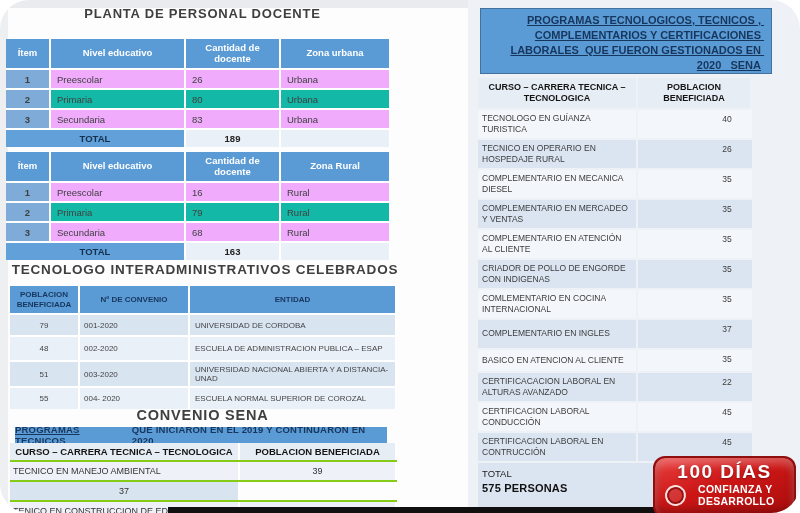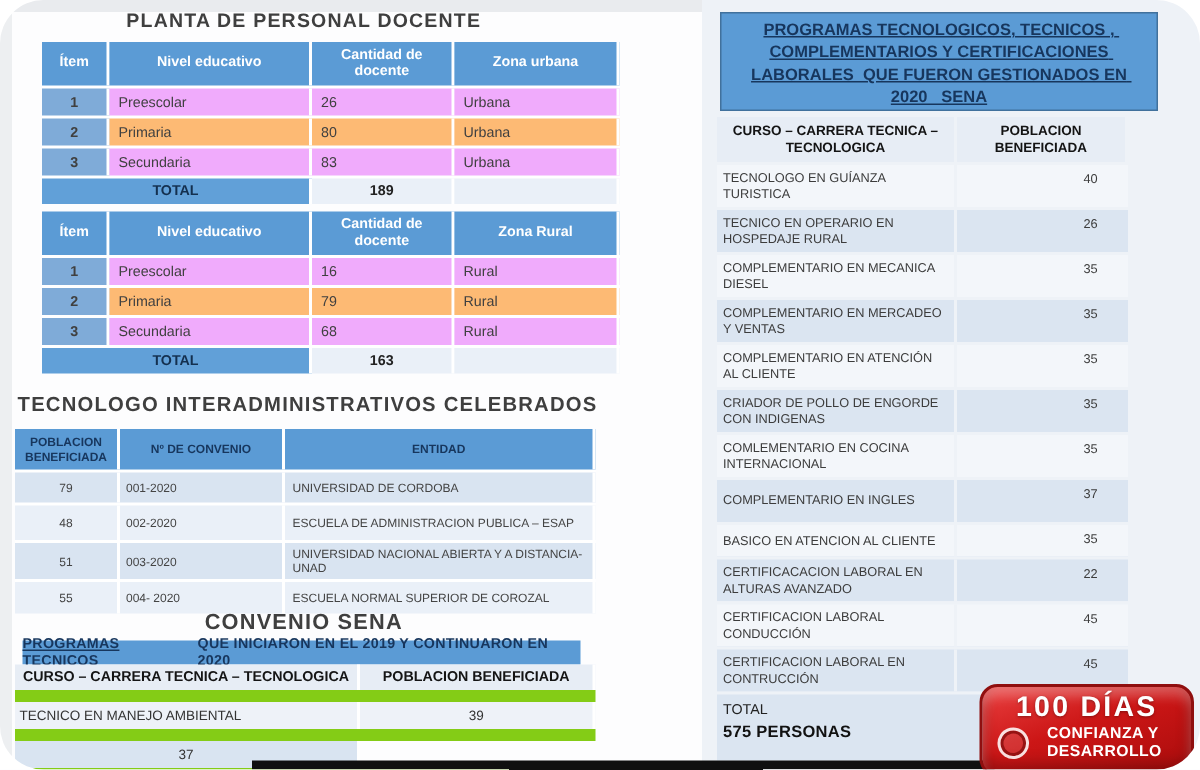--- a/index.html
+++ b/index.html
@@ -10,35 +10,35 @@
   .topstrip { position:absolute; left:0; top:0; width:468px; height:8px; background:#e9ebee; }
   .leftstrip { position:absolute; left:0; top:0; width:8px; height:100%; background:#edeff1; }
   .rightbg { position:absolute; left:468px; top:0; width:332px; height:513px; background:#eef2f7; }
 
   .sec-title { position:absolute; text-align:center; color:#3f3f3f; font-weight:700; letter-spacing:.8px; }
   #title1 { left:10px; top:6px;  width:385px; font-size:13px; }
   #title2 { left:0px;  top:262px; width:410px; font-size:13.5px; }
   #title3 { left:10px; top:407px; width:385px; font-size:14.5px; }
 
   
-  .doc-table { position:absolute; left:28px; width:385px; }
+  .doc-table { position:absolute; left:6px; width:385px;margin-top:11px; }
   #t1 { top:28px; } #t2 { top:141px; }
   .dhead, .drow { display:grid; grid-template-columns:45px 135px 95px 110px; }
   .dhead .hcell {
     background:#5b9bd5; color:#fff; font-weight:700; font-size:9.5px; text-align:center;
     display:flex; align-items:center; justify-content:center; min-height:29px;
     border-right:2px solid #fff; padding:0 2px; box-sizing:border-box; line-height:1.15;
   }
   .drow { height:18px; border-top:2px solid #fff; }
   .drow .cell { display:flex; align-items:center; font-size:9.5px; color:#404040;
     border-right:2px solid #fff; box-sizing:border-box; }
   .c-item { background:#7fabd8; color:#17365d; font-weight:700; justify-content:center; }
   .drow .b { padding-left:6px; }
   .drow:nth-child(1) .b, .drow:nth-child(3) .b { background:#f0abfc; }
-  .drow:nth-child(2) .b { background:#fdba74; }
+  .drow:nth-child(2) .b { background:#14b8a6; }
   .trow { display:grid; grid-template-columns:180px 95px 110px; height:17px; border-top:2px solid #fff; }
   .trow .cell { display:flex; align-items:center; box-sizing:border-box; border-right:2px solid #fff; }
   .c-totlabel { background:#61a0d8; color:#14304f; font-weight:700; font-size:9.5px; justify-content:center; }
   .c-totval { background:#eaf0f8; color:#222; font-weight:700; font-size:9.5px; justify-content:center; }
   .c-totzona { background:#eaf0f8; }
 
   
   #conv { position:absolute; left:10px; top:286px; width:387px; }
   .chead, .crow { display:grid; grid-template-columns:70px 110px 207px; }
   .chead .hcell {
@@ -60,32 +60,32 @@
   
   #senaband { position:absolute; left:15px; top:427px; width:372px; height:16px;
     background:#5b9bd5; color:#17365d; font-weight:700; font-size:9.5px;
     display:flex; align-items:center; justify-content:center; letter-spacing:.2px; }
   #senaband .u { text-decoration:underline; }
   #senatable { position:absolute; left:10px; top:443px; width:387px; }
   .shead, .srow { display:grid; grid-template-columns:230px 157px; }
   .shead .hcell { background:#e7edf5; color:#141414; font-weight:700; font-size:9.5px;
     display:flex; align-items:center; justify-content:center; min-height:17px;
     border-right:2px solid #fff; box-sizing:border-box; }
-  .srow { height:18px; border-top:8px solid #84cc16; }
+  .srow { height:18px; border-top:2px solid #84cc16; }
   .srow .cell { display:flex; align-items:center; font-size:9px; color:#333;
     border-right:2px solid #fff; box-sizing:border-box; }
   .sc-curso { padding-left:3px; }
   .sc-pob { justify-content:center; }
   .srow:nth-child(odd) .cell { background:#eef2f8; }
   .srow:nth-child(even) .cell { background:#d9e4f1; }
 
   
   #rtitle { position:absolute; left:480px; top:8px; width:292px; height:66px;
     background:#5b9bd5; border:1px solid #41719c; box-sizing:border-box;
-    color:#17365d; font-weight:700; font-size:11px; text-align:center;
+    color:#17365d; font-weight:700; font-size:11px; text-align:right;
     text-decoration:underline; line-height:1.35; padding:4px 10px; white-space:pre-wrap; }
   #rtable { position:absolute; left:478px; top:78px; width:274px; }
   .rhead, .rrow, .rtotal { display:grid; grid-template-columns:160px 114px; }
   .rhead .hcell { background:#e7edf5; color:#141414; font-weight:700; font-size:9px;
     display:flex; align-items:center; justify-content:center; text-align:center;
     min-height:30px; border-right:2px solid #eef2f7; padding:2px 8px; box-sizing:border-box; line-height:1.25; }
   .rrow { min-height:28px; border-top:2px solid #eef2f7;gap:32px; }
   .rrow .cell { font-size:8.5px; color:#3c3c3c; box-sizing:border-box; }
   .rc-curso { display:flex; align-items:center; padding:2px 4px; line-height:1.3;
     border-right:2px solid #eef2f7; }

